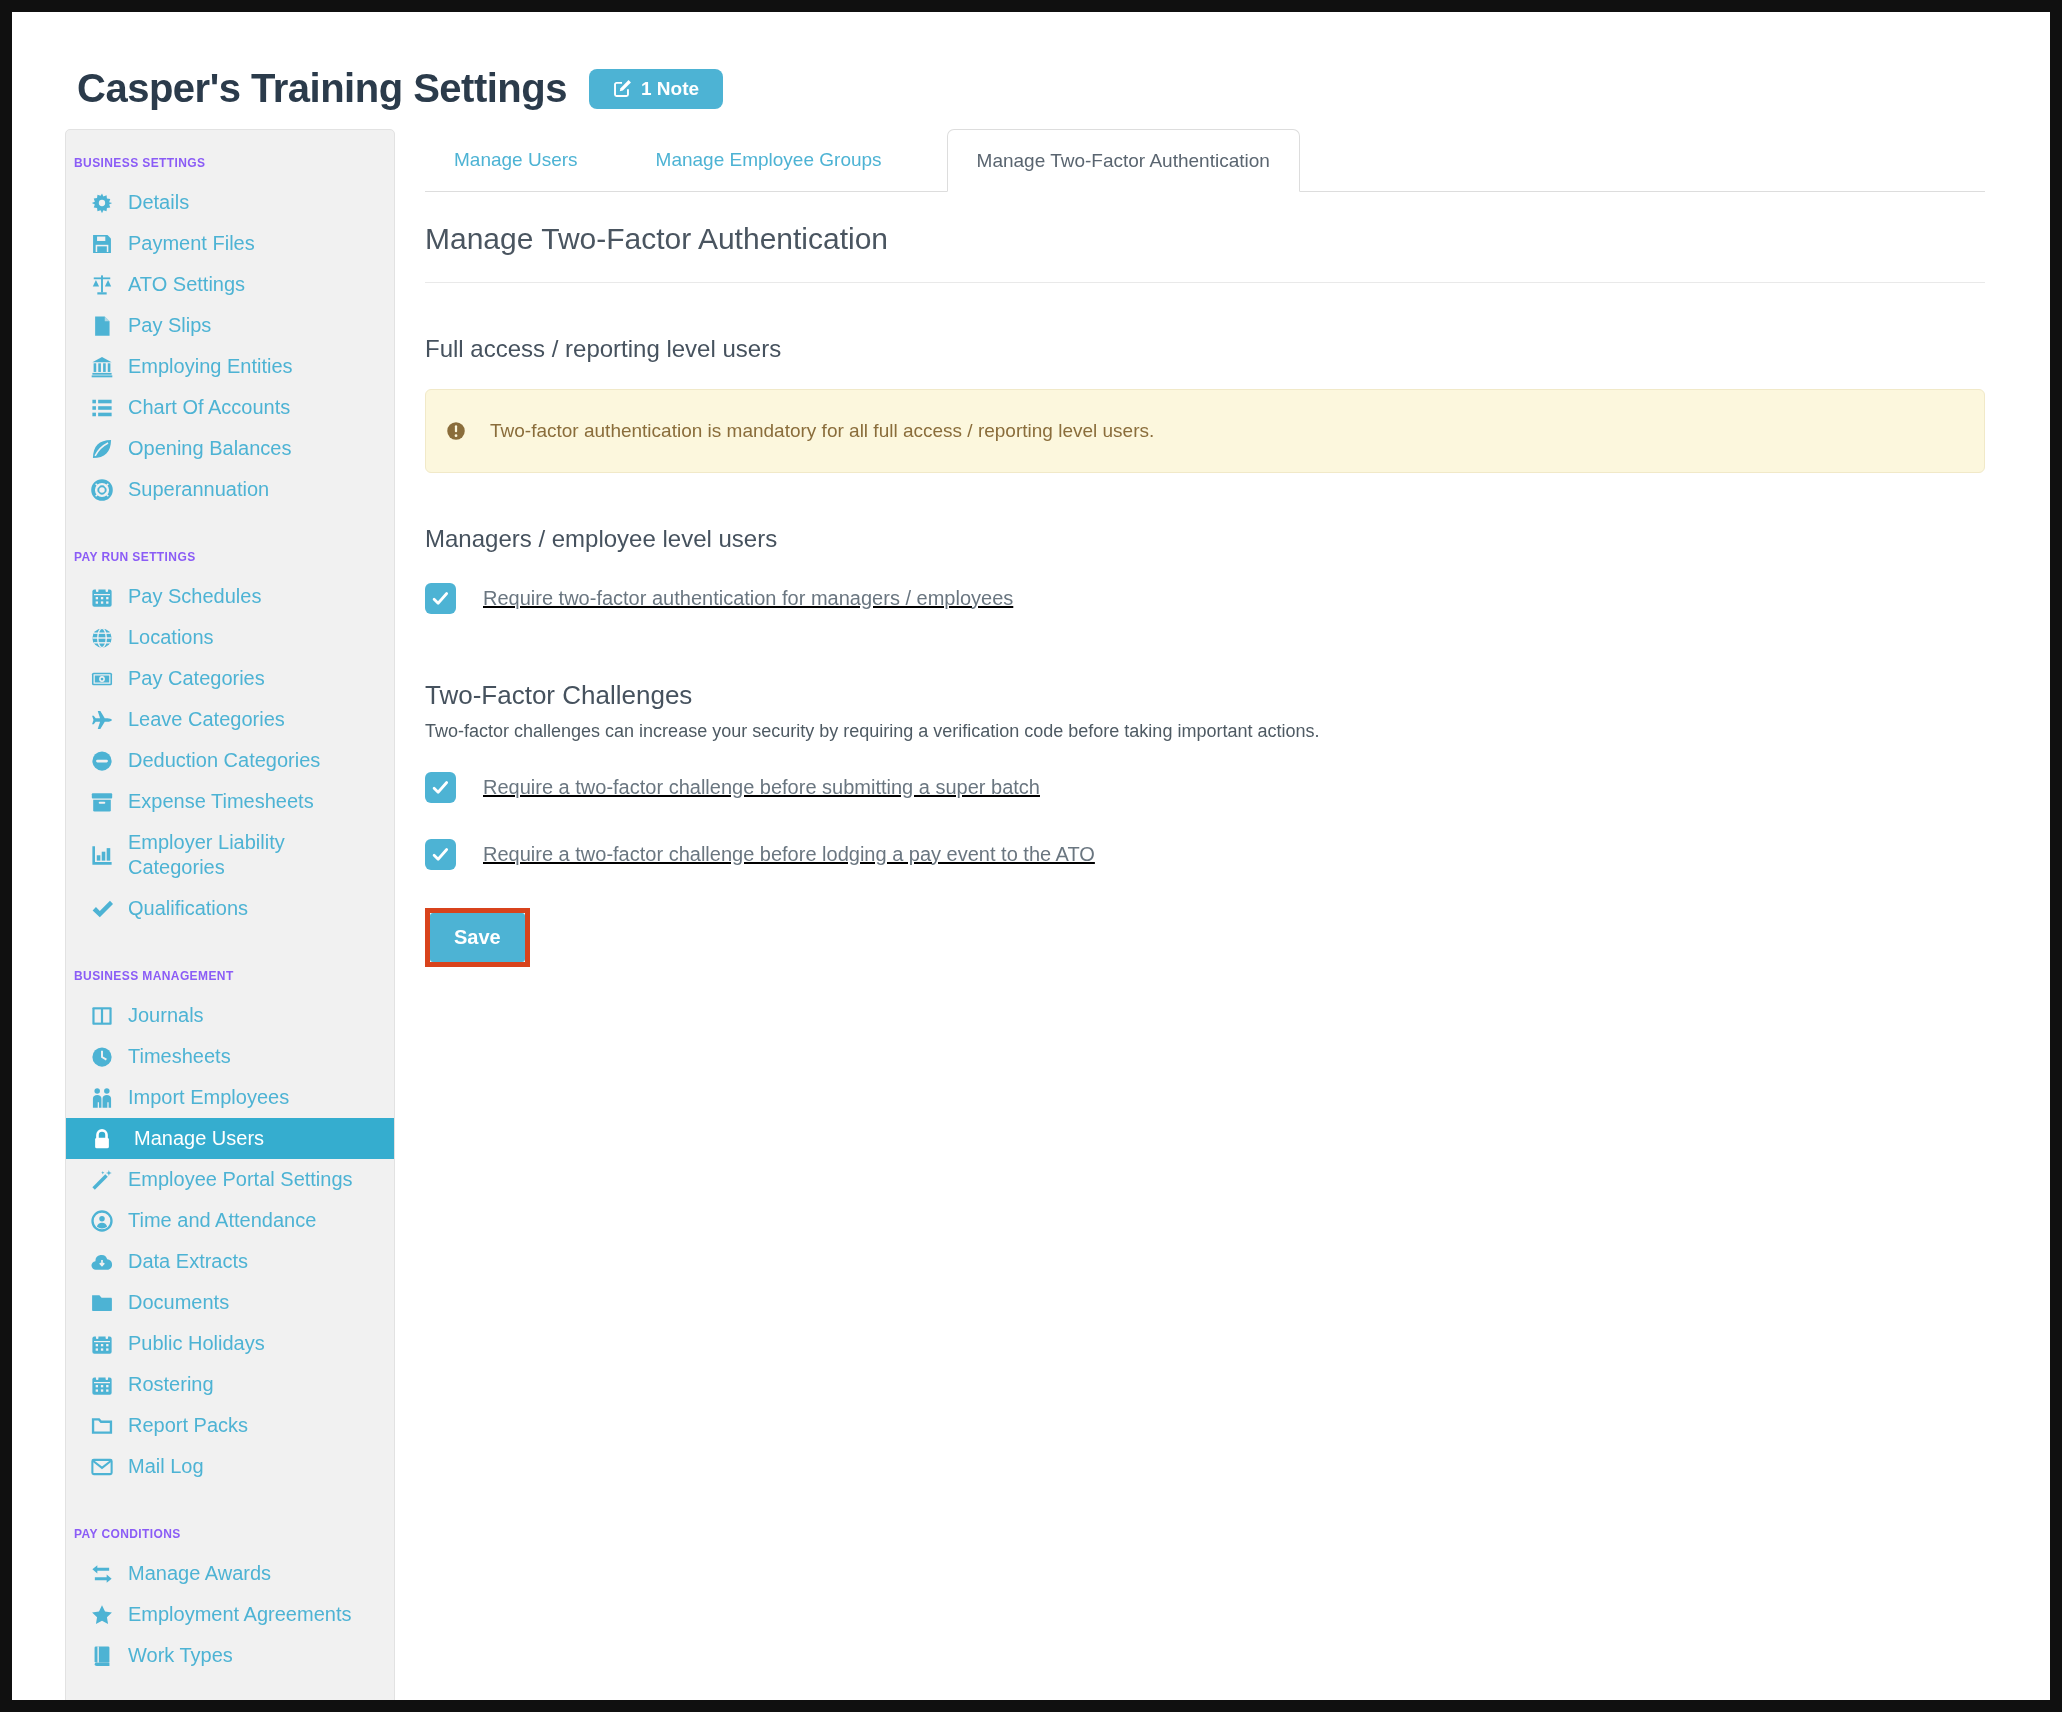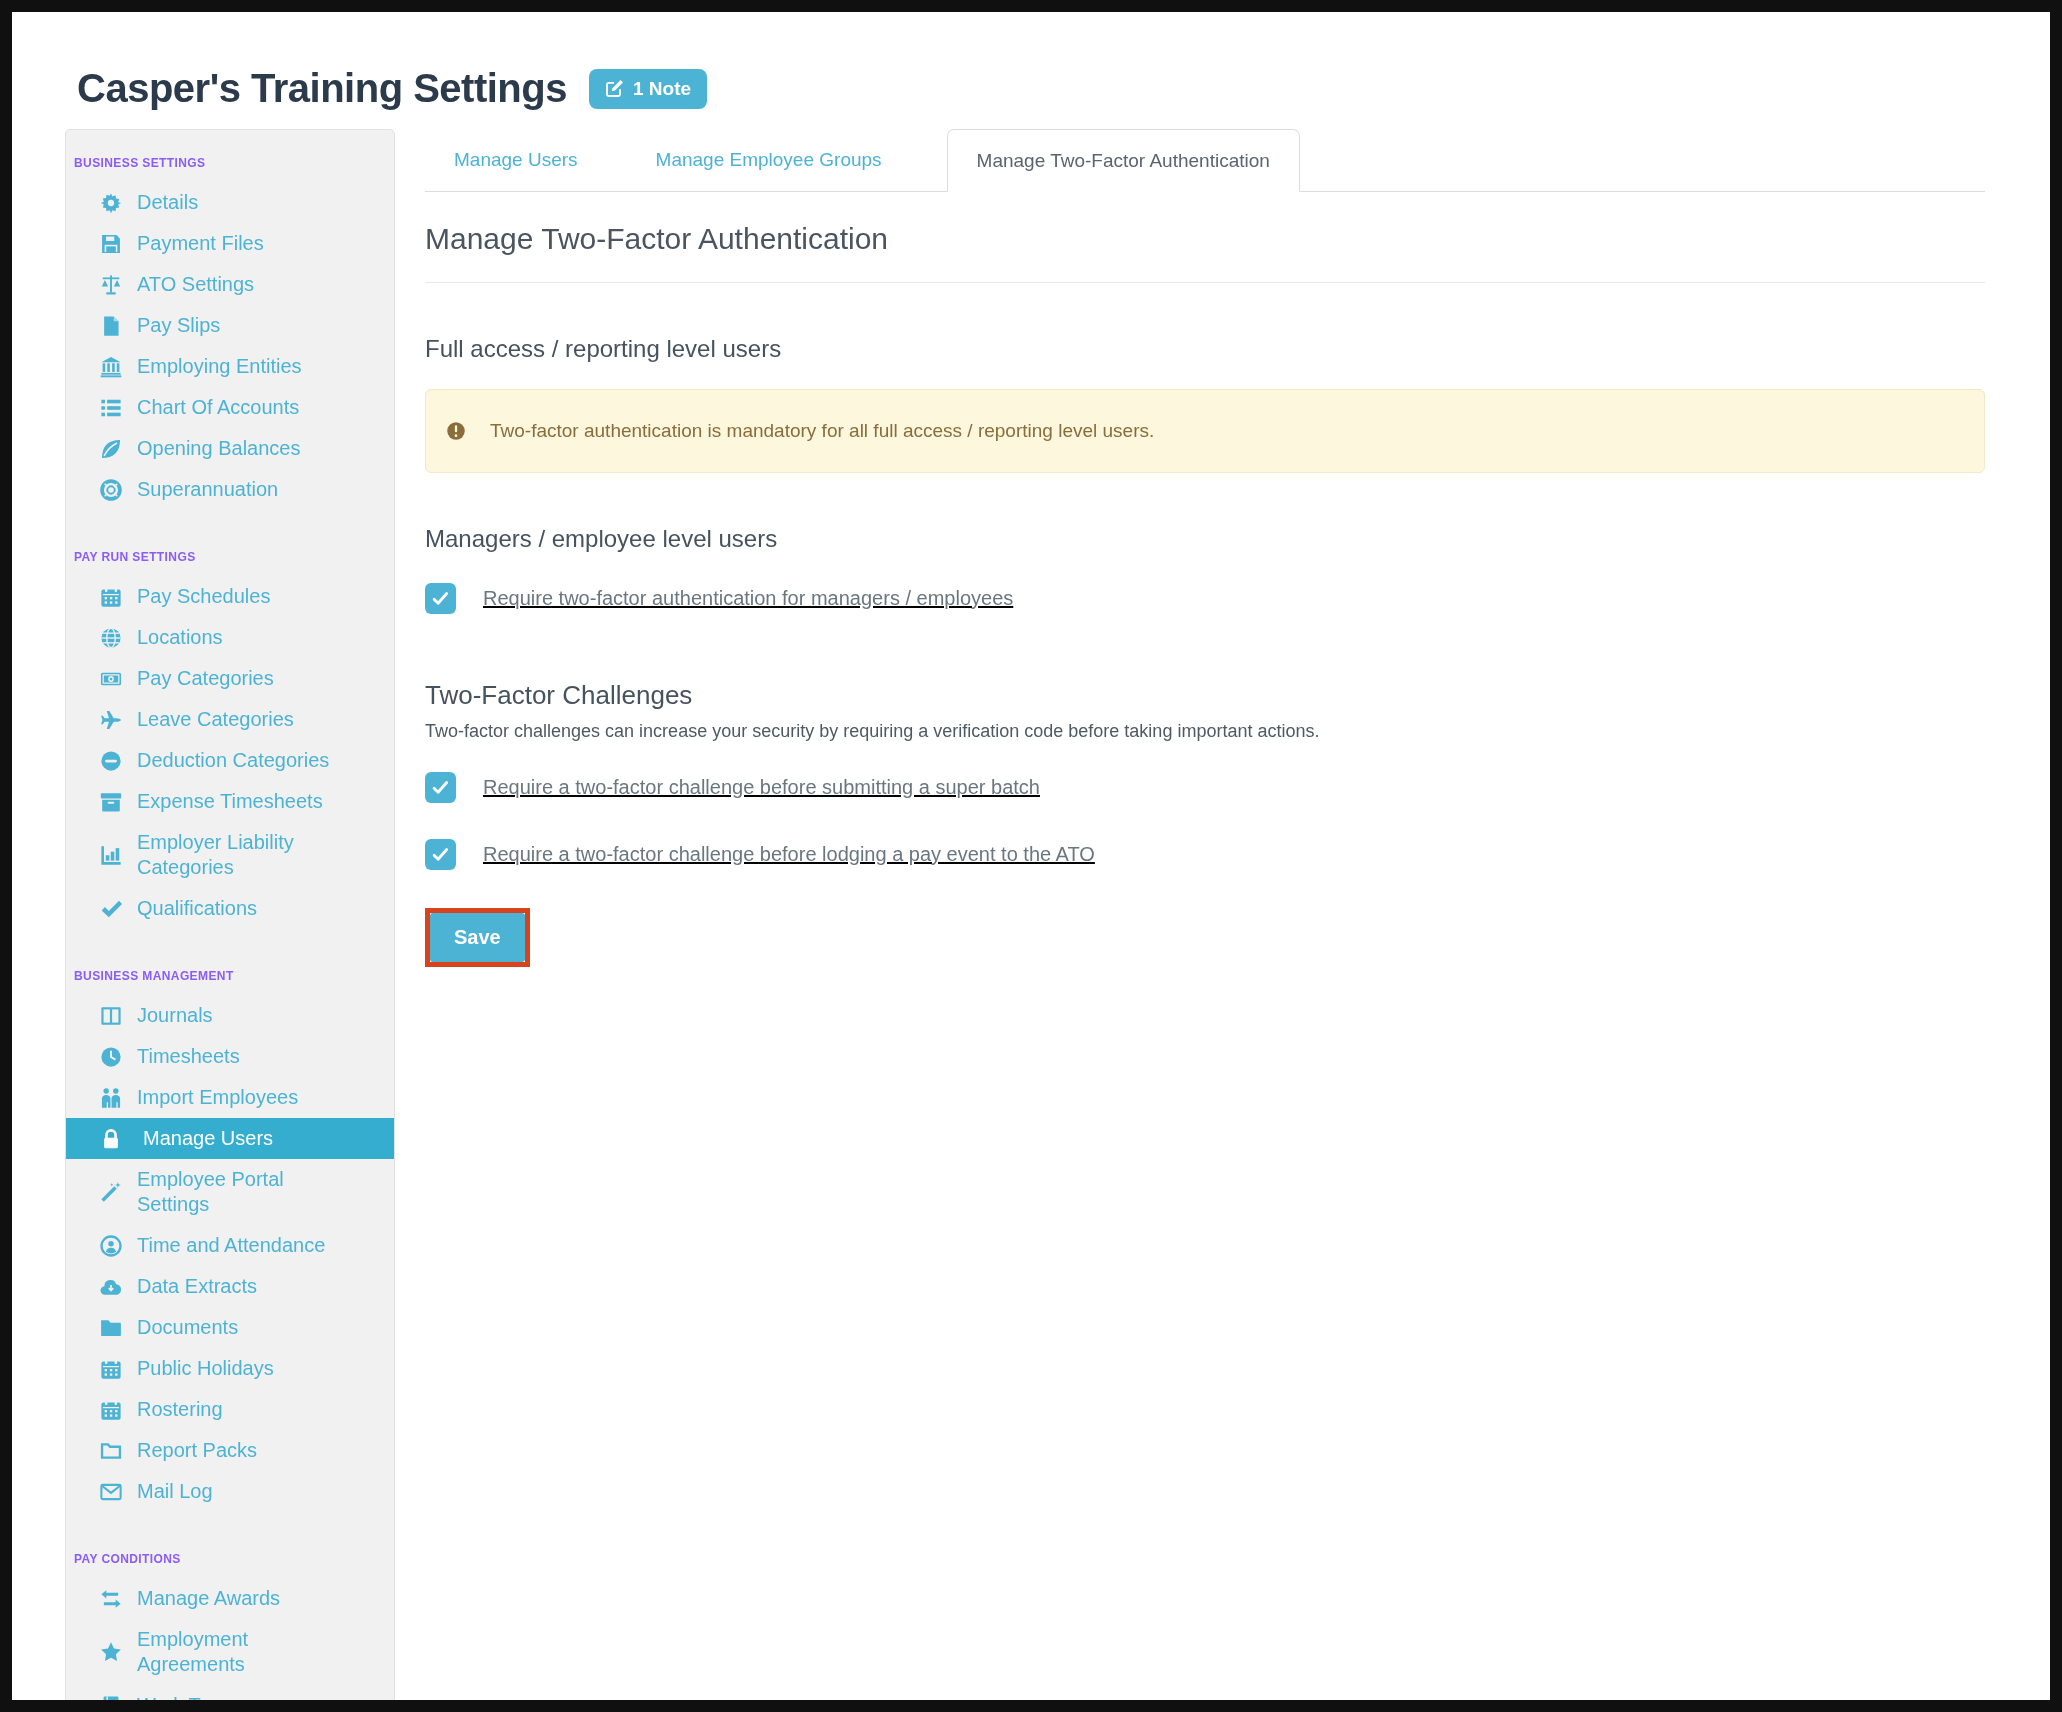--- a/index.html
+++ b/index.html
@@ -17,21 +17,21 @@
 
   
   .hdr { display:flex; align-items:center; gap:22px; margin: 10px 0 18px 12px; }
   .hdr h1 {
     margin:0; font-size:40px; font-weight:700; letter-spacing:-0.5px;
     color: var(--title_color, #2b3b4b);
   }
   .note-badge {
     display:inline-flex; align-items:center; gap:9px;
     background: var(--accent, #4db3d4); color:#fff;
-    border:none; border-radius:8px; padding:9px 16px;
+    border:none; border-radius:8px; padding:9px 24px;
     font-size:19px; font-weight:700; cursor:pointer;
     font-family: inherit;
   }
   .note-badge svg { width:19px; height:19px; }
 
   
   .cols { display:flex; align-items:flex-start; }
 
   
   .sidebar {
@@ -41,21 +41,21 @@
     border-radius:5px;
     padding: 20px 0 16px;
   }
   .side-head {
     font-size:12px; font-weight:700; color:#8b5cf6;
     letter-spacing:.4px; margin: 40px 8px 12px; text-transform:uppercase;
   }
   .side-head.first { margin-top: 6px; }
   .side-item {
     display:flex; align-items:center; gap:15px;
-    padding: 8px 34px; font-size:20px;
+    padding: 8px 25px; font-size:20px;
     color: var(--accent, #4db3d4); cursor:pointer; line-height:25px;
   }
   .side-item .icn { width:22px; height:22px; flex:0 0 22px; display:inline-flex; }
   .side-item .icn svg { width:22px; height:22px; fill:currentColor; }
   .side-item.sel {
     background: var(--selected_bg, #35adcf); color:#fff;
   }
   .side-item.sel .lbl { margin-left:6px; }
 
   

